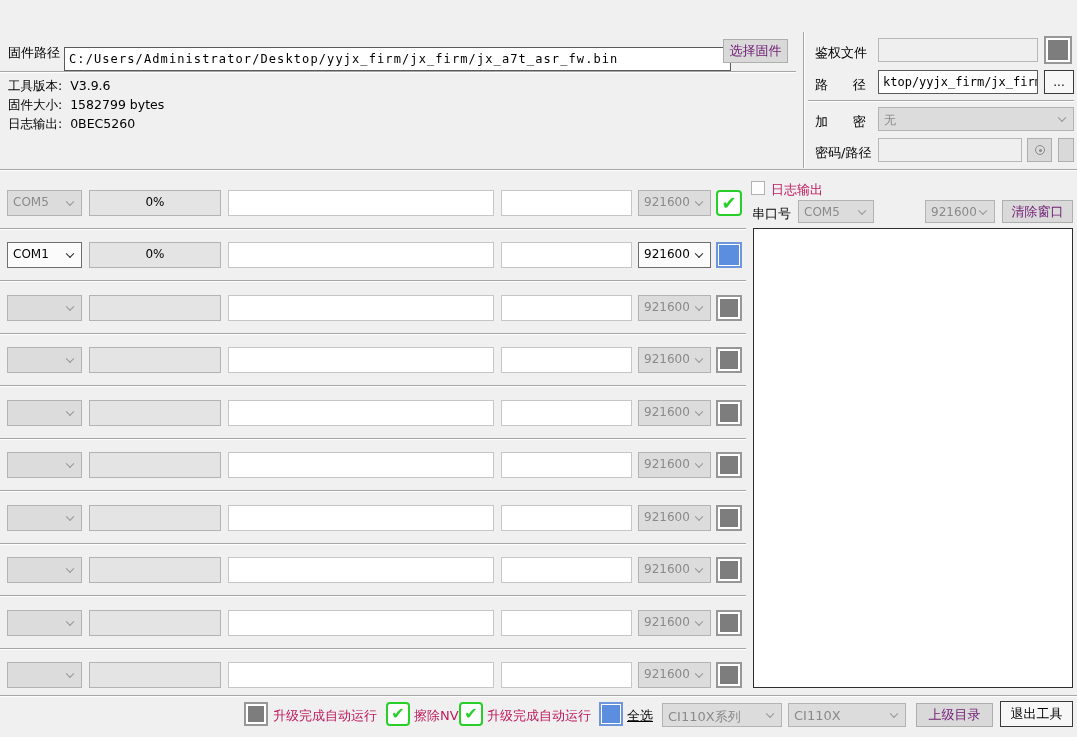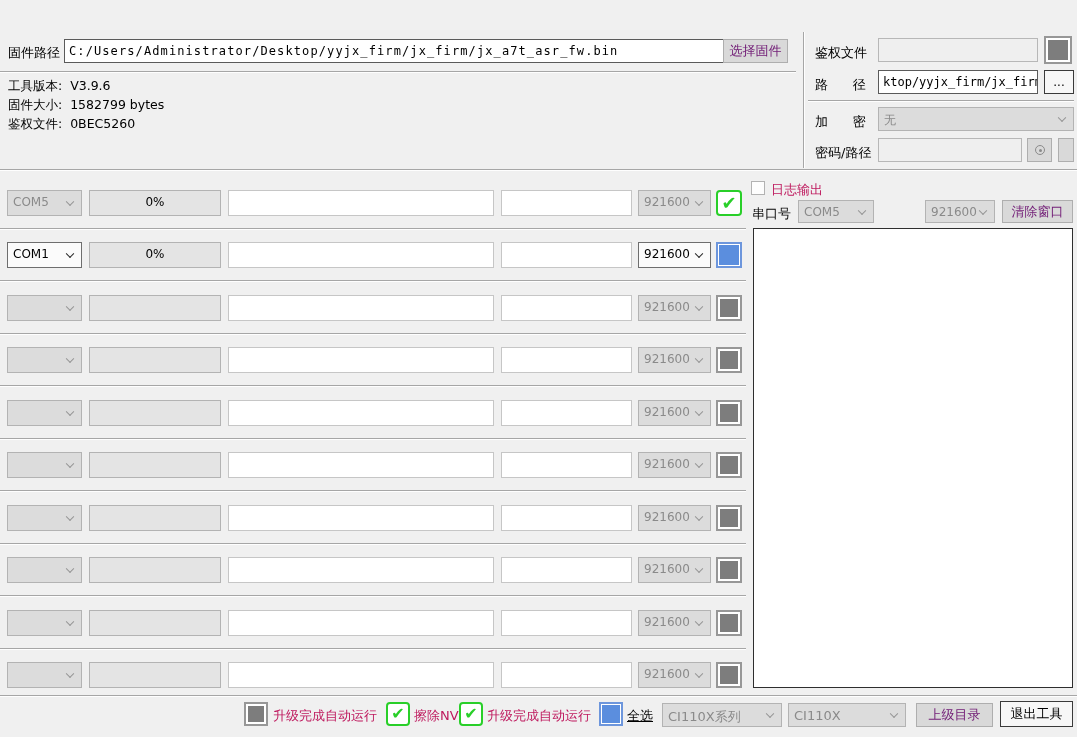--- a/index.html
+++ b/index.html
@@ -70,28 +70,28 @@
   .logbox { position:absolute; background:#ffffff; border:1px solid #2e2e2e; }
   .u { text-decoration:underline; }
 </style>
 </head>
 <body>
 
 <div id="window">
 
 
   <div class="lbl" style="left:8px; top:44px;">固件路径</div>
-  <div class="field strong mono" style="left:64px; top:39px; width:667px; height:24px; letter-spacing:1.1px;">C:/Users/Administrator/Desktop/yyjx_firm/jx_firm/jx_a7t_asr_fw.bin</div>
+  <div class="field strong mono" style="left:64px; top:47px; width:667px; height:24px; letter-spacing:1.1px;">C:/Users/Administrator/Desktop/yyjx_firm/jx_firm/jx_a7t_asr_fw.bin</div>
   <div class="btn" style="left:723px; top:39px; width:65px; height:24px;">选择固件</div>
 
   <div class="hline" style="left:0; top:71px; width:796px;"></div>
 
   <div class="lbl" style="left:8px; top:78px; font-size:12.5px;">工具版本:  V3.9.6</div>
   <div class="lbl" style="left:8px; top:97px; font-size:12.5px;">固件大小:  1582799 bytes</div>
-  <div class="lbl" style="left:8px; top:116px; font-size:12.5px;">鉴权文件:  0BEC5260</div>
+  <div class="lbl" style="left:8px; top:116px; font-size:12.5px;">日志输出:  0BEC5260</div>
 
   <div class="vline" style="left:803px; top:32px; height:136px;"></div>
 
   <div class="lbl" style="left:815px; top:44px;">鉴权文件</div>
   <div class="field off" style="left:878px; top:38px; width:160px; height:24px;"></div>
   <div class="cb gray" style="left:1044px; top:36px; width:28px; height:28px;">
       <span class="fill"></span>
     </div>
 
   <div class="lbl" style="left:815px; top:76px;">路      径</div>

